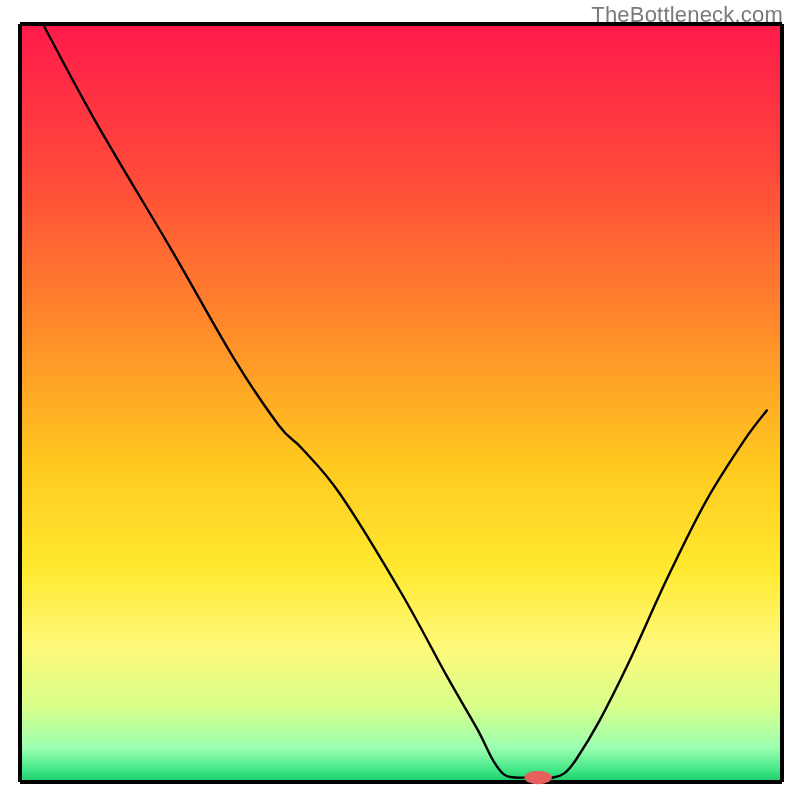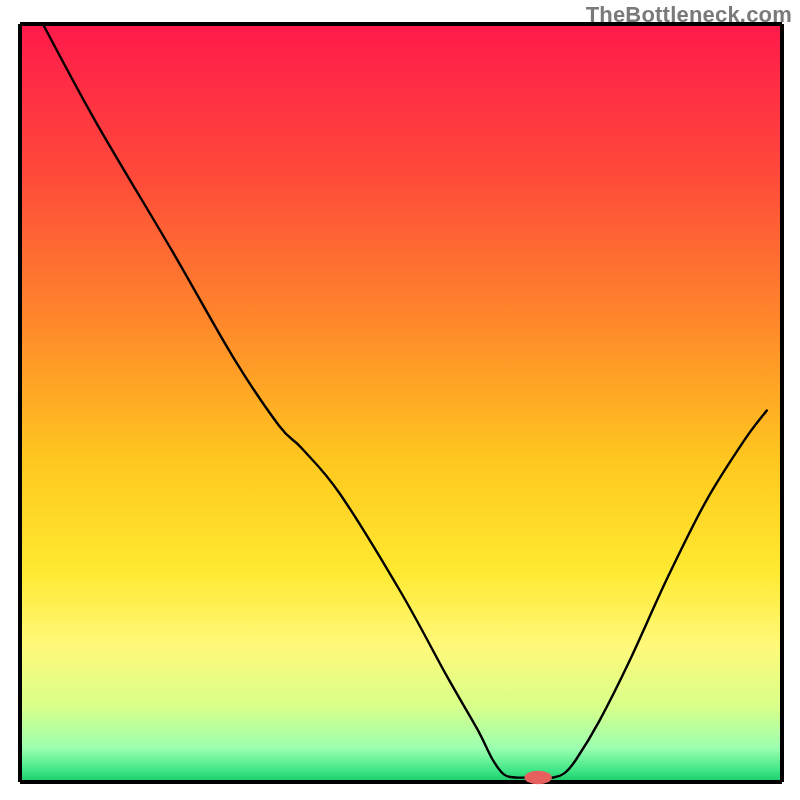--- a/index.html
+++ b/index.html
@@ -11,24 +11,24 @@
     font-family: Arial, Helvetica, sans-serif;
   }
   .chart-container {
     position: relative;
     width: 800px;
     height: 800px;
   }
   .watermark {
     position: absolute;
     top: 2px;
-    right: 8px;
+    right: 17px;
     color: #7a7a7a;
     font-size: 22px;
-    font-weight: 700;
+    font-weight: 400;
     letter-spacing: 0.2px;
     z-index: 10;
   }
   svg.plot {
     position: absolute;
     top: 0;
     left: 0;
   }
 </style>
 </head>

